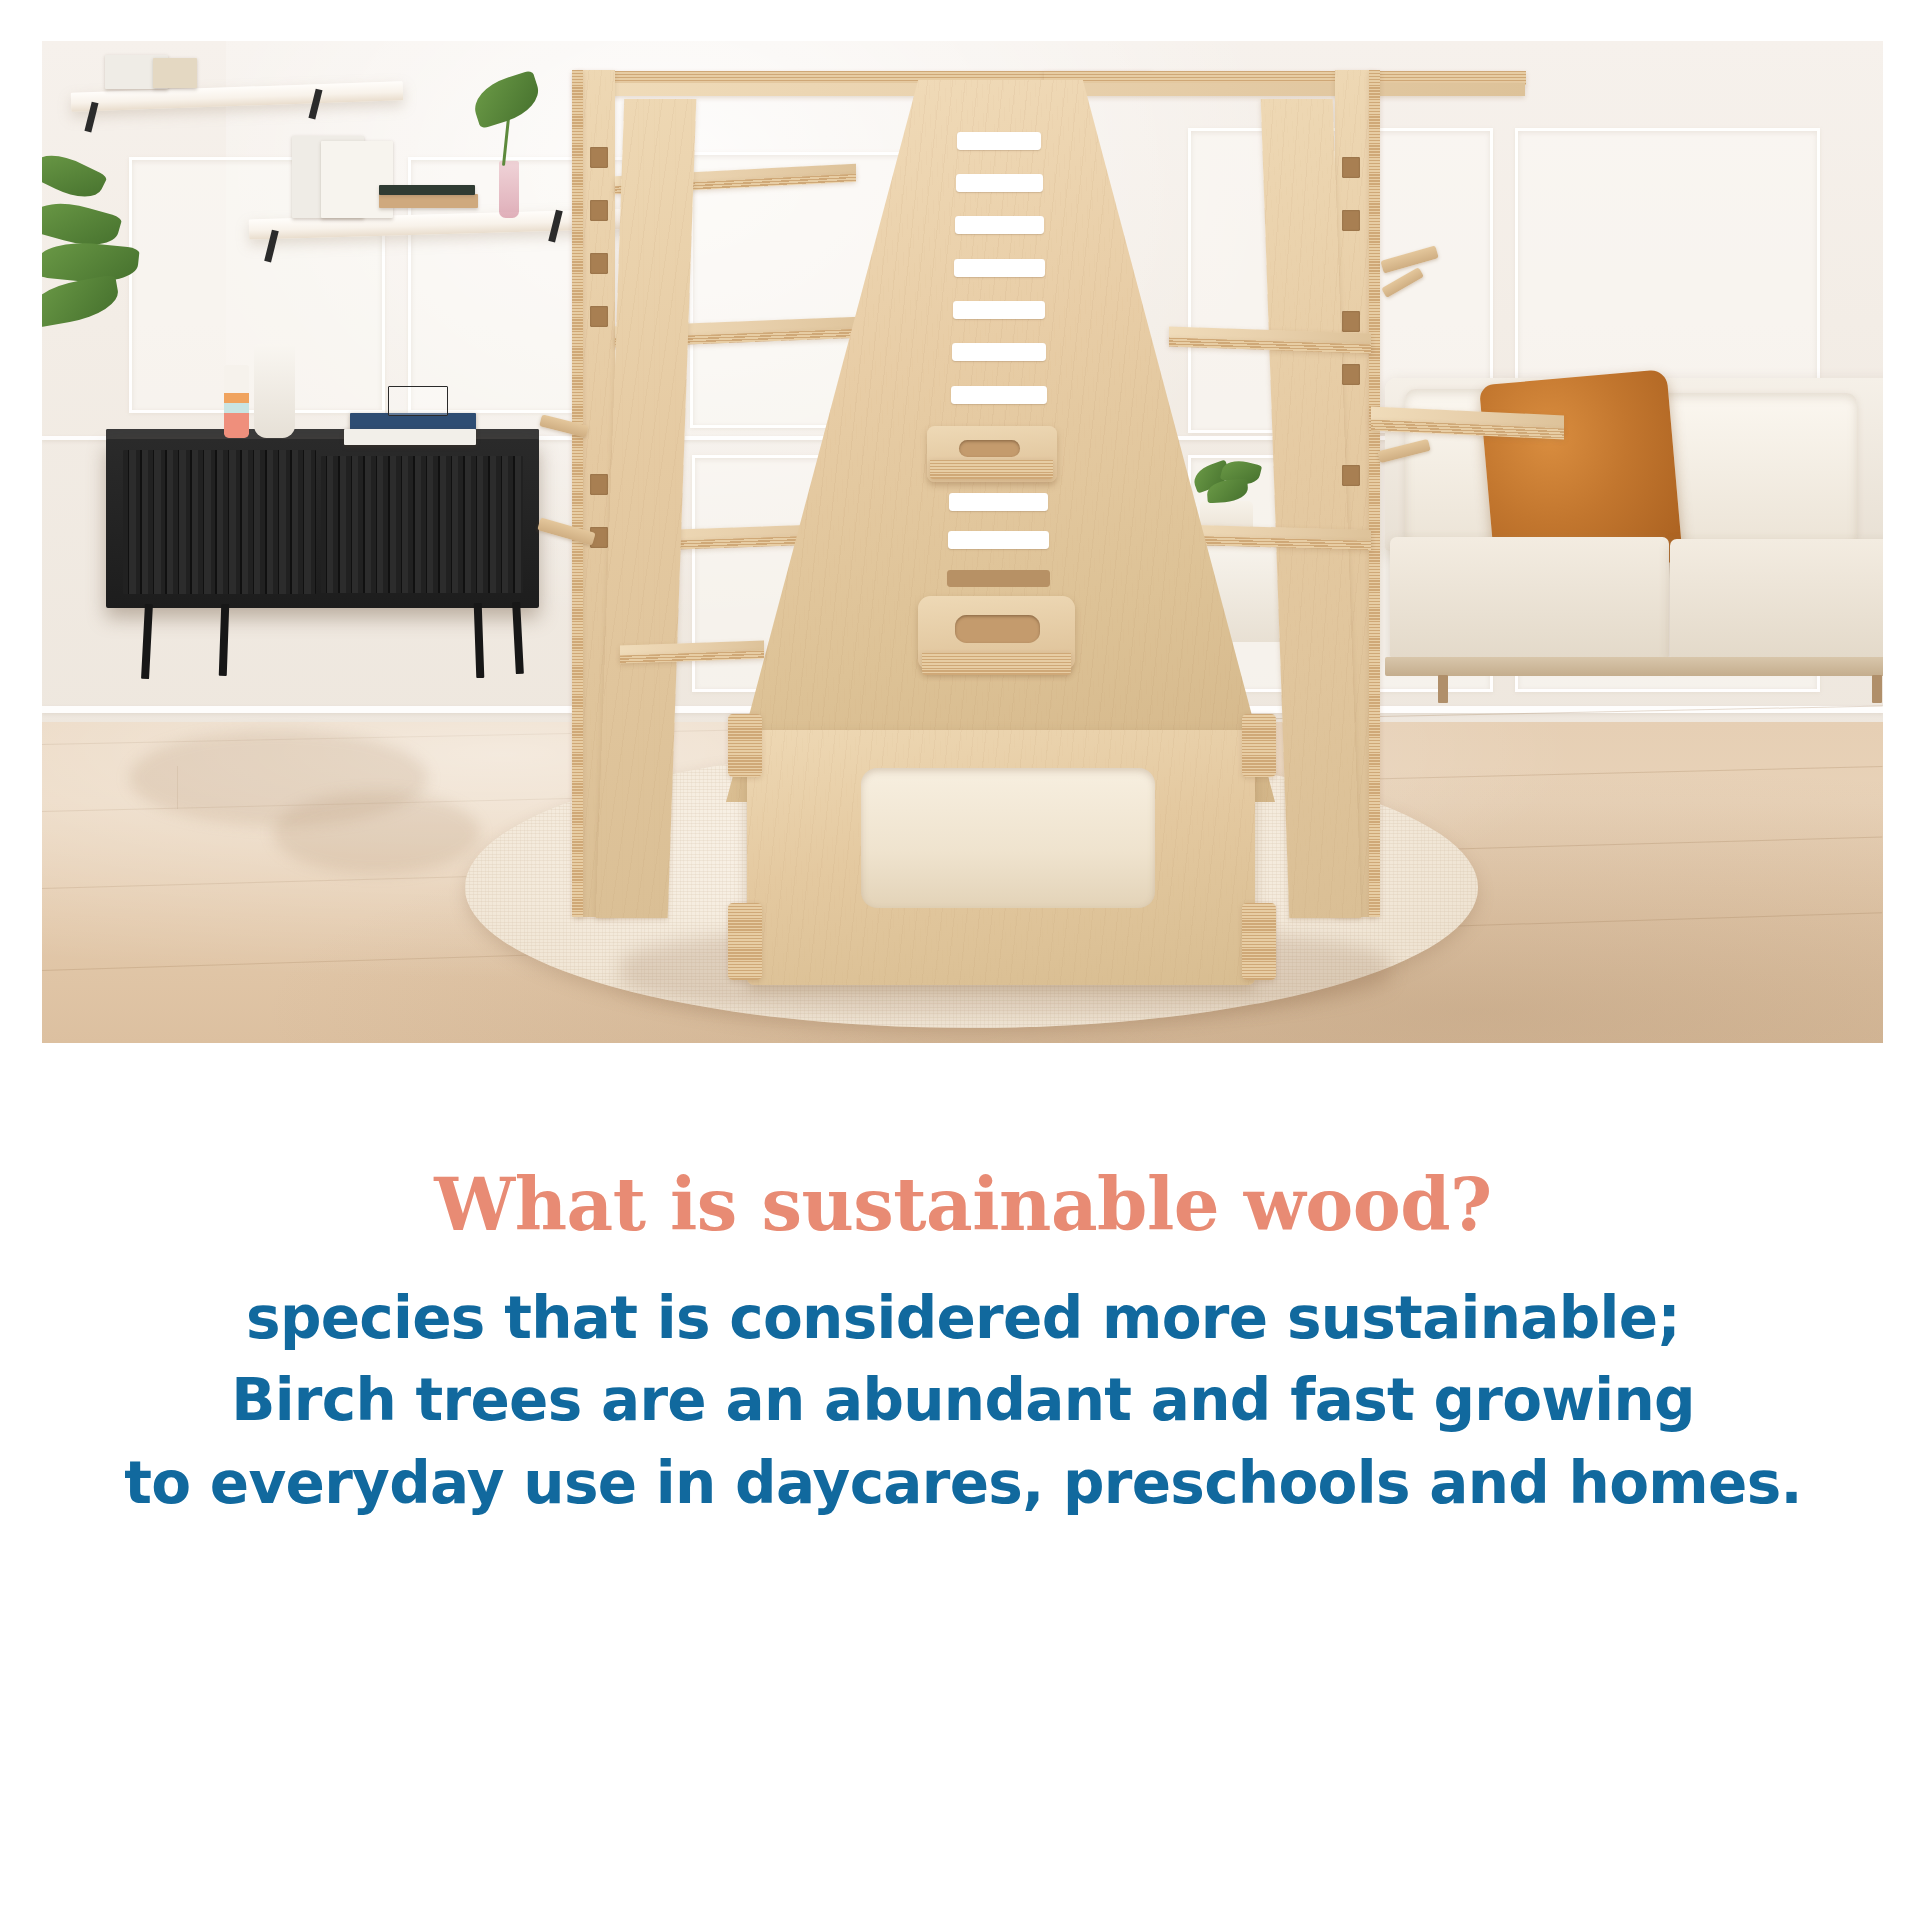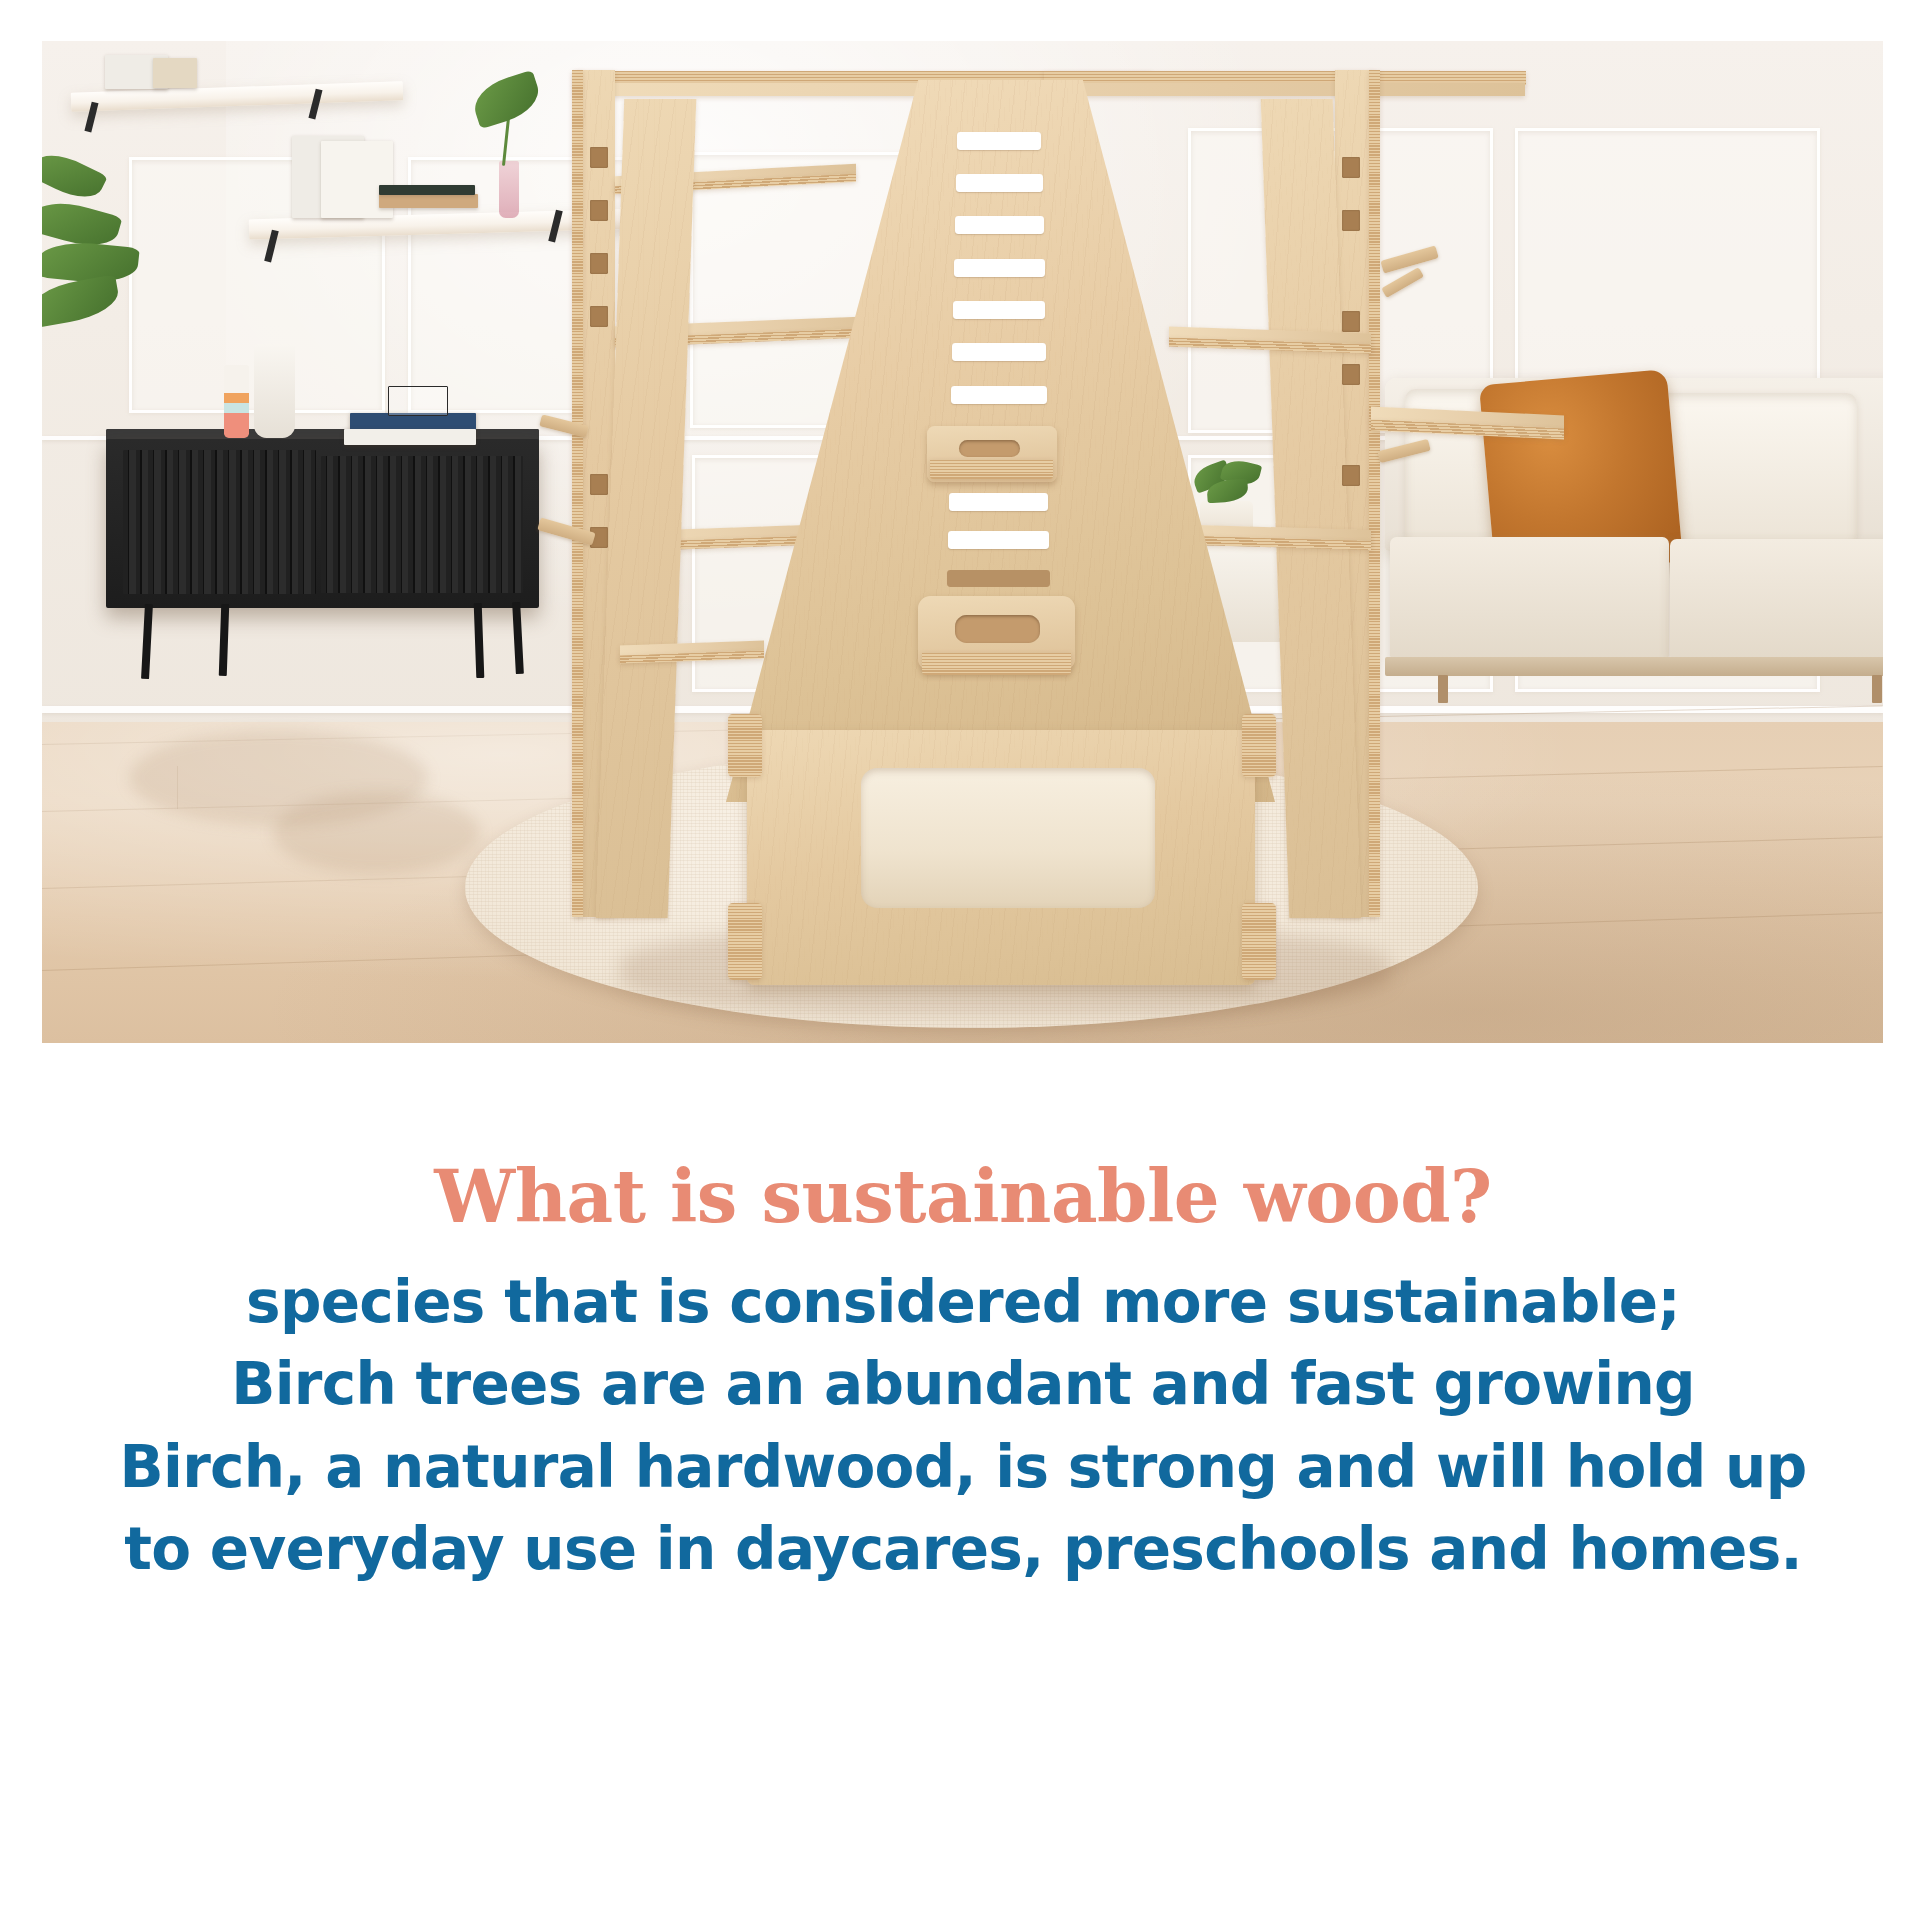--- a/index.html
+++ b/index.html
@@ -108,21 +108,21 @@
 
   
   .textblock{position:absolute;left:0;top:1083px;width:1926px;text-align:center;}
   .title{
     font-size:159px;line-height:1.0;font-weight:800;letter-spacing:-1.9px;
     color:#11699E;margin:0;padding-top:46px;
     font-family:"DejaVu Sans",sans-serif;
   }
   .subtitle{
     font-family:"DejaVu Serif",serif;font-weight:700;
-    font-size:72px;line-height:1.0;color:#E88B74;margin:0;padding-top:78px;
+    font-size:72px;line-height:1.0;color:#E88B74;margin:8px;padding-top:78px;
     letter-spacing:-0.5px;
   }
   .body{
     margin:0;padding-top:28px;color:#11699E;
     font-family:"DejaVu Sans",sans-serif;font-weight:700;
     font-size:58px;line-height:1.42;letter-spacing:-0.7px;
   }
   .body .ln{display:block;}
 </style>
 </head>
@@ -312,19 +312,18 @@
 
     <div class="ply ply-light" style="left:578px;top:602px;width:144px;height:12.5px;transform:skewY(-2deg);"></div>
     <div class="ply ply-edge" style="left:578px;top:612px;width:144px;height:7.7px;transform:skewY(-2deg);"></div>
   </div>
 
   <div class="textblock">
     <h2 class="subtitle">What is sustainable wood?</h2>
     <p class="body">
       <span class="ln">species that is considered more sustainable;</span>
       <span class="ln">Birch trees are an abundant and fast growing</span>
-      <span class="ln">Birch, a natural hardwood, is strong and will hold up</span>
       <span class="ln">to everyday use in daycares, preschools and homes.</span>
     </p>
   </div>
 
 </div>
 
 
 </body></html>

